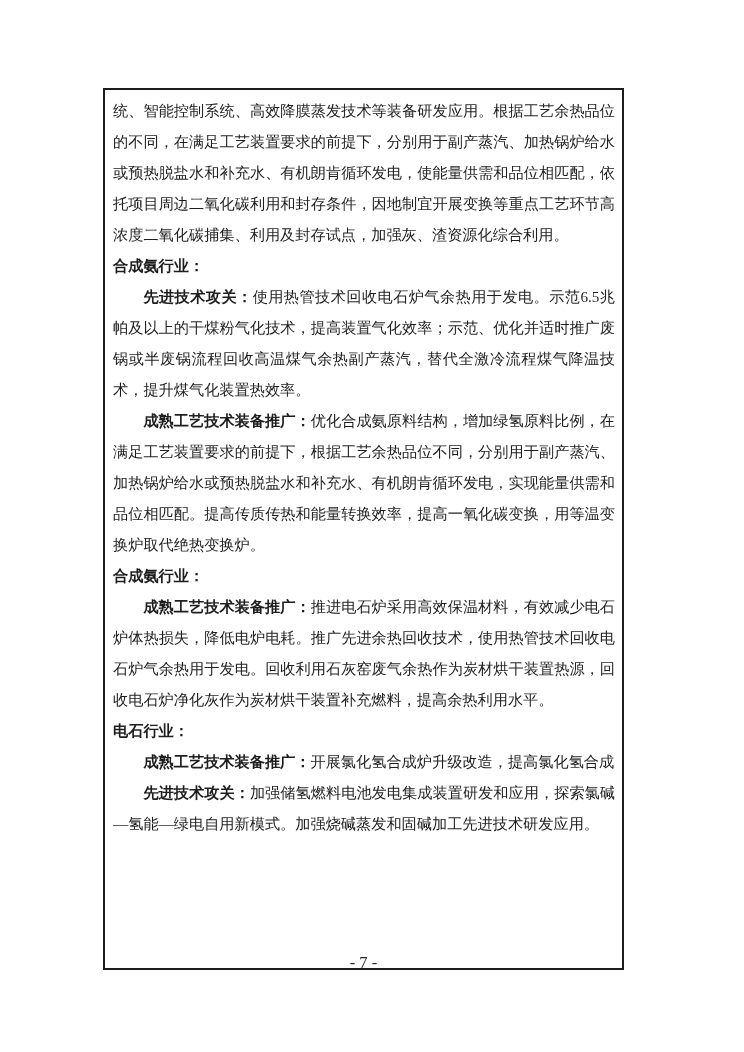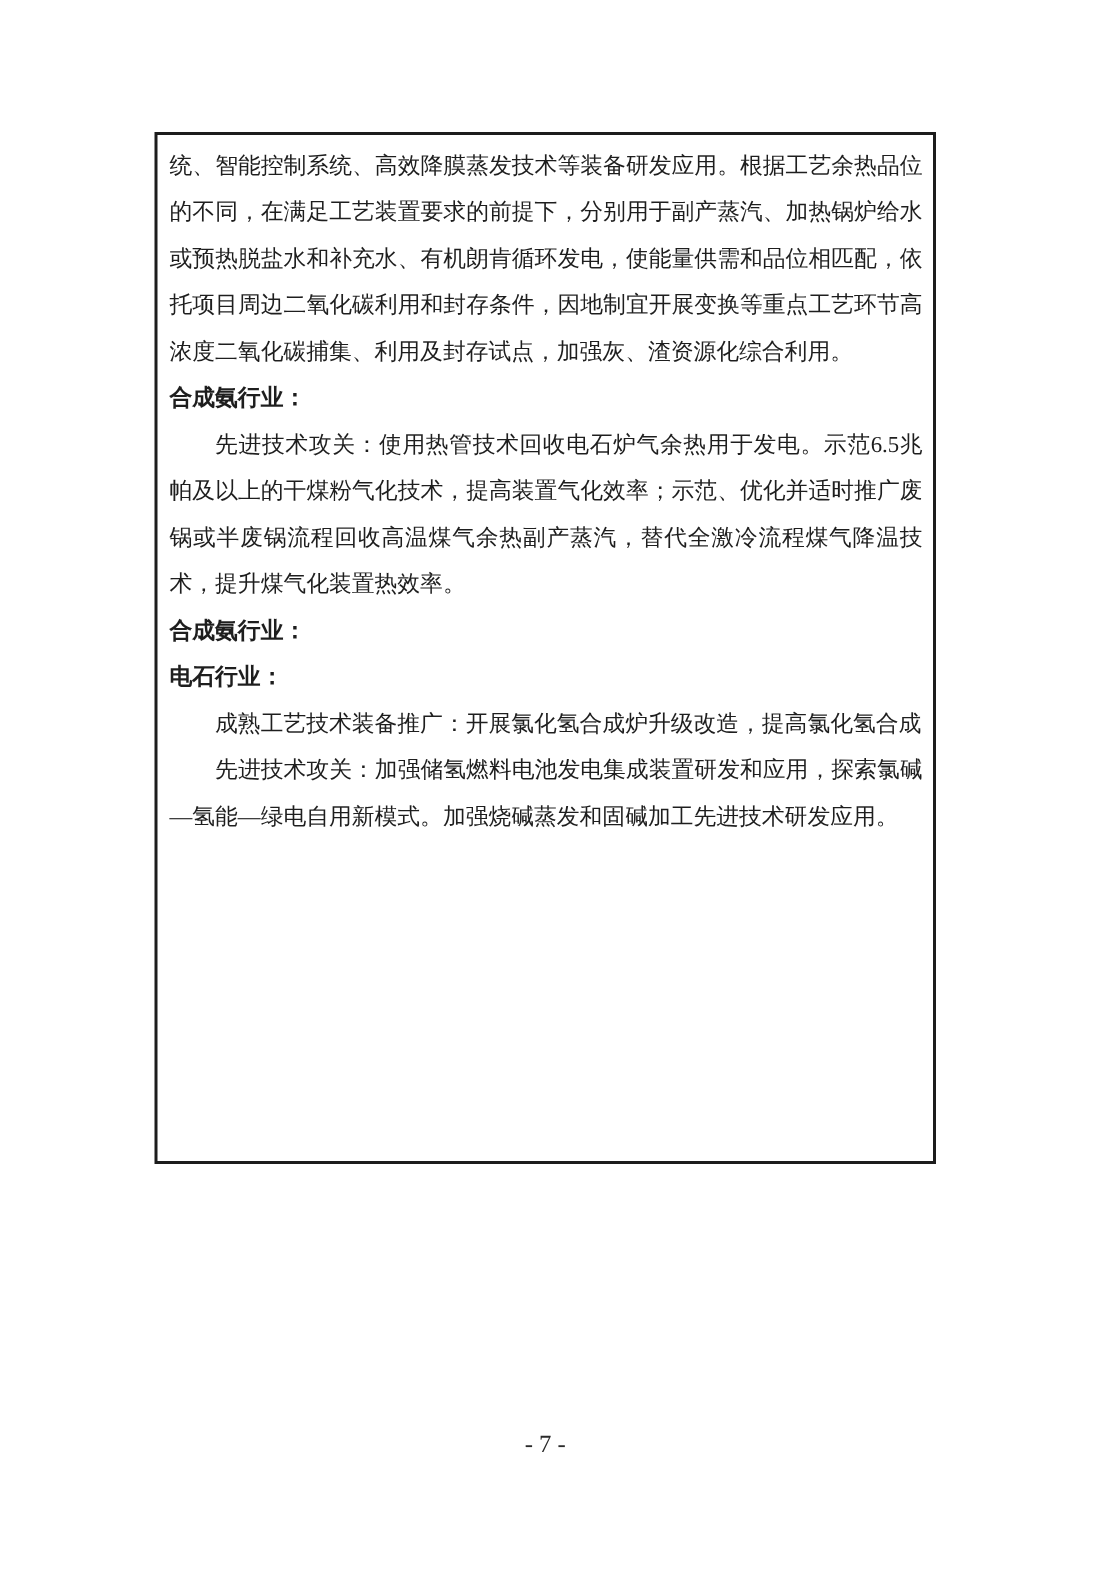--- a/index.html
+++ b/index.html
@@ -14,21 +14,21 @@
     background: #ffffff;
     font-family: "Liberation Serif", "DejaVu Serif", serif;
     color: #1e1e1e;
     overflow: hidden;
   }
   .content-box {
     position: absolute;
     left: 103px;
     top: 88px;
     width: 521px;
-    height: 688px;
+    height: 882px;
     border: 2px solid #1c1c1c;
     box-sizing: border-box;
     padding: 5px 7px 0 8px;
     text-align: justify;
   }
   .content-box p {
     margin: 0;
     font-size: 15.2px;
     line-height: 31px;
     text-align: justify;
@@ -36,21 +36,21 @@
     word-break: break-all;
   }
   .para-indent {
     text-indent: 2em;
   }
   .section-heading {
     text-indent: 0;
     font-weight: bold;
   }
   .lead {
-    font-weight: normal;
+    font-weight: bold;
   }
   .page-number {
     position: absolute;
     left: 103px;
     top: 950px;
     width: 521px;
     text-align: center;
     font-size: 16.5px;
     line-height: 26px;
     color: #2a2a2a;
@@ -62,24 +62,26 @@
 <div class="page">
 
   <div class="content-box">
 
     <p class="para-continuation">统、智能控制系统、高效降膜蒸发技术等装备研发应用。根据工艺余热品位的不同，在满足工艺装置要求的前提下，分别用于副产蒸汽、加热锅炉给水或预热脱盐水和补充水、有机朗肯循环发电，使能量供需和品位相匹配，依托项目周边二氧化碳利用和封存条件，因地制宜开展变换等重点工艺环节高浓度二氧化碳捕集、利用及封存试点，加强灰、渣资源化综合利用。</p>
 
     <p class="section-heading">合成氨行业：</p>
 
     <p class="para-indent"><span class="lead">先进技术攻关：</span><span>使用热管技术回收电石炉气余热用于发电。示范6.5兆帕及以上的干煤粉气化技术，提高装置气化效率；示范、优化并适时推广废锅或半废锅流程回收高温煤气余热副产蒸汽，替代全激冷流程煤气降温技术，提升煤气化装置热效率。</span></p>
 
+    <p class="para-indent"><span class="lead">成熟工艺技术装备推广：</span><span>优化合成氨原料结构，增加绿氢原料比例，在满足工艺装置要求的前提下，根据工艺余热品位不同，分别用于副产蒸汽、加热锅炉给水或预热脱盐水和补充水、有机朗肯循环发电，实现能量供需和品位相匹配。提高传质传热和能量转换效率，提高一氧化碳变换，用等温变换炉取代绝热变换炉。</span></p>
 
     <p class="section-heading">合成氨行业：</p>
 
 
+    <p class="para-indent"><span class="lead">成熟工艺技术装备推广：</span><span>推进电石炉采用高效保温材料，有效减少电石炉体热损失，降低电炉电耗。推广先进余热回收技术，使用热管技术回收电石炉气余热用于发电。回收利用石灰窑废气余热作为炭材烘干装置热源，回收电石炉净化灰作为炭材烘干装置补充燃料，提高余热利用水平。</span></p>
 
     <p class="section-heading">电石行业：</p>
 
     <p class="para-indent"><span class="lead">成熟工艺技术装备推广：</span><span>开展氯化氢合成炉升级改造，提高氯化氢合成</span></p>
 
     <p class="para-indent"><span class="lead">先进技术攻关：</span><span>加强储氢燃料电池发电集成装置研发和应用，探索氯碱—氢能—绿电自用新模式。加强烧碱蒸发和固碱加工先进技术研发应用。</span></p>
 
   </div>
 
   <div class="page-number">- 7 -</div>

